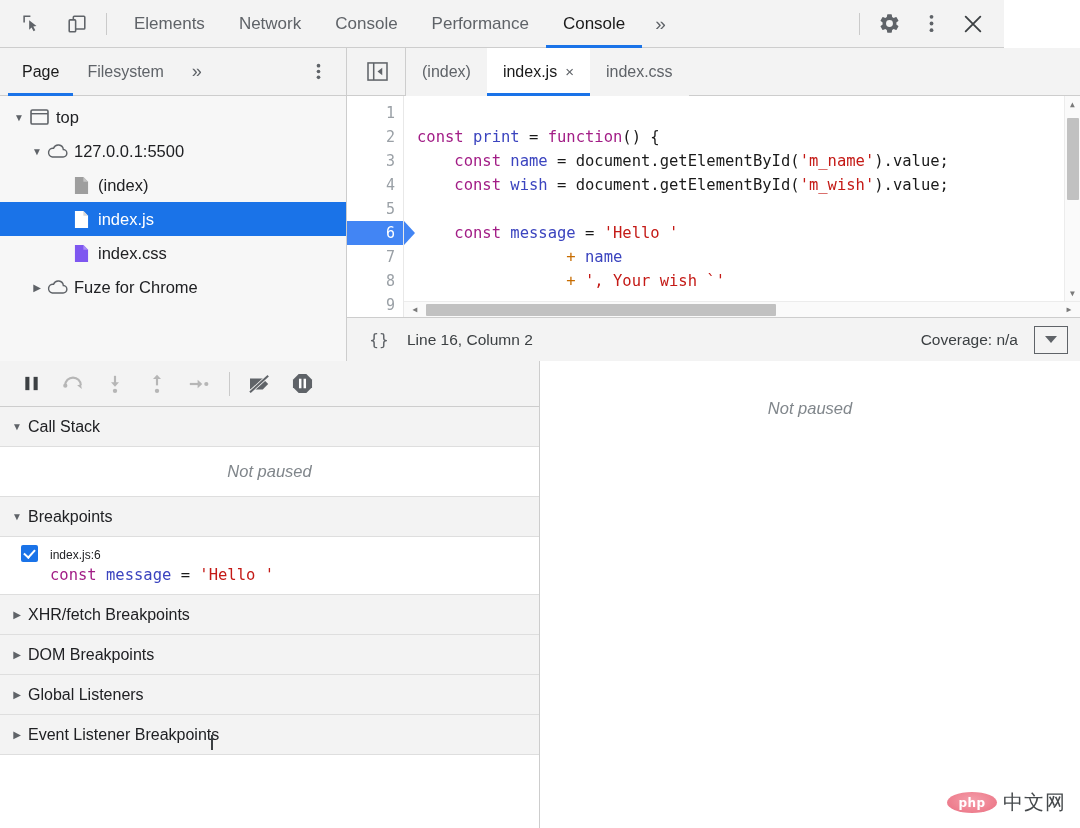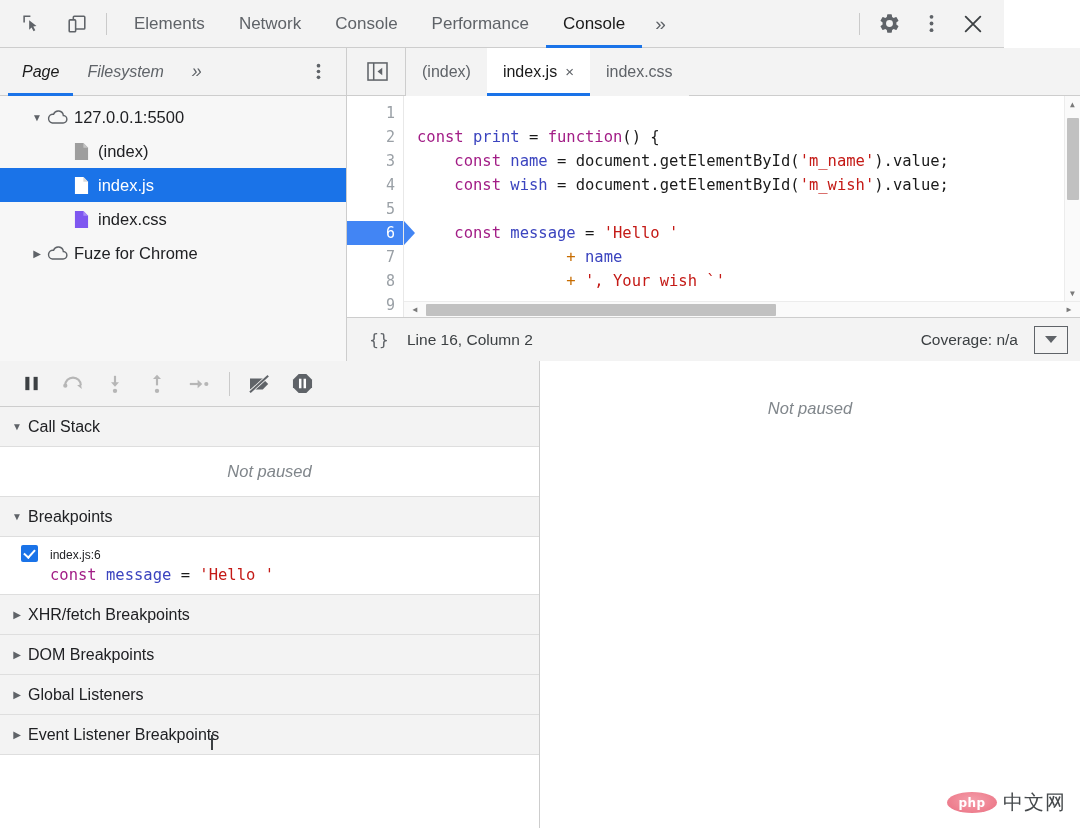--- a/index.html
+++ b/index.html
@@ -51,21 +51,21 @@
 
   
   .nav-pane { width:347px; height:313px; background:#fff; display:flex; flex-direction:column;
               border-right:1px solid #cdcdcd; }
   .nav-tabbar {
     height:48px; background:#f3f3f3; border-bottom:1px solid #cdcdcd;
     display:flex; align-items:center; position:relative;
   }
   .navtab {
     height:48px; padding:0 14px; display:flex; align-items:center;
-    font-size:16px; color:#5f6368; cursor:pointer; position:relative;font-style:italic;
+    font-size:16px; color:#5f6368; cursor:pointer; position:relative;
   }
   .navtab:first-child { margin-left:8px; }
   .navtab.active { color:#1a1a1a; }
   .navtab.active::after {
     content:""; position:absolute; left:0; right:0; bottom:0; height:3px; background:#1a73e8;
   }
   .navtab.chev { font-size:18px; }
   .nav-menu { margin-left:auto; width:40px; height:40px; margin-right:8px;
               display:flex; align-items:center; justify-content:center; cursor:pointer; color:#5f6368; }
   .tree { flex:1; background:#f7f7f7; padding-top:4px; overflow:hidden; font-size:16.5px; }
@@ -281,20 +281,30 @@
           <svg width="5" height="19" viewBox="0 0 6 20">
               <circle cx="3" cy="3" r="2.2" fill="#5f6368"></circle>
               <circle cx="3" cy="10" r="2.2" fill="#5f6368"></circle>
               <circle cx="3" cy="17" r="2.2" fill="#5f6368"></circle>
             </svg>
         </div>
       </div>
 
       <div class="tree">
 
+        <div class="tree-row" style="padding-left:10px;">
+          <div class="twisty open"></div>
+          <div class="tree-icon">
+            <svg width="19" height="16" viewBox="0 0 20 17">
+                <rect x="1" y="1" width="18" height="15" rx="1.5" stroke="#5f6368" stroke-width="1.7" fill="none"></rect>
+                <path d="M1 5h18" stroke="#5f6368" stroke-width="1.5"></path>
+              </svg>
+          </div>
+          <span class="lbl">top</span>
+        </div>
 
         <div class="tree-row" style="padding-left:28px;">
           <div class="twisty open"></div>
           <div class="tree-icon">
             <svg width="21" height="16" viewBox="0 0 22 16">
                 <path d="M5.6 14.2h11.1a3.9 3.9 0 00.4-7.8A5.3 5.3 0 006.9 5.1 3.9 3.9 0 005.6 14.2z" stroke="#5f6368" stroke-width="1.5" fill="none"></path>
               </svg>
           </div>
           <span class="lbl">127.0.0.1:5500</span>
         </div>

